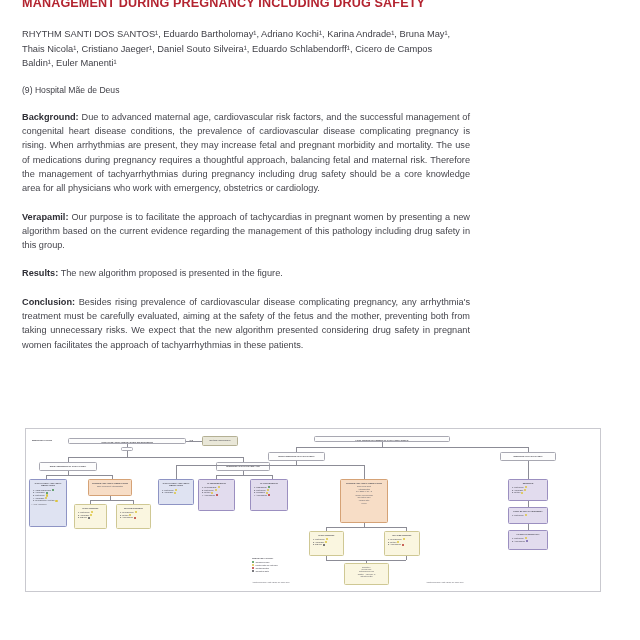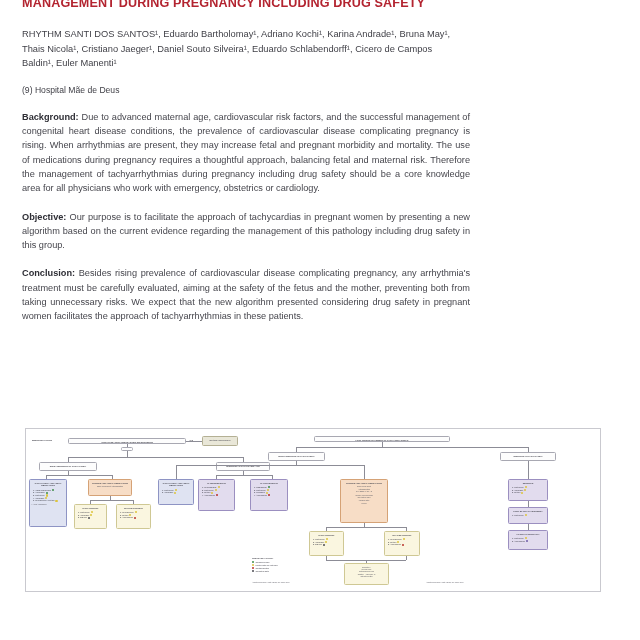--- a/index.html
+++ b/index.html
@@ -126,24 +126,27 @@
 
   <div class="authors">RHYTHM SANTI DOS SANTOS¹, Eduardo Bartholomay¹, Adriano Kochi¹, Karina Andrade¹, Bruna May¹, Thais Nicola¹, Cristiano Jaeger¹, Daniel Souto Silveira¹, Eduardo Schlabendorff¹, Cicero de Campos Baldin¹, Euler Manenti¹</div>
 
   <div class="affiliation">(9) Hospital Mãe de Deus</div>
 
   <p class="section">
     <span class="lead">Background:</span><span> Due to advanced maternal age, cardiovascular risk factors, and the successful management of congenital heart disease conditions, the prevalence of cardiovascular disease complicating pregnancy is rising. When arrhythmias are present, they may increase fetal and pregnant morbidity and mortality. The use of medications during pregnancy requires a thoughtful approach, balancing fetal and maternal risk. Therefore the management of tachyarrhythmias during pregnancy including drug safety should be a core knowledge area for all physicians who work with emergency, obstetrics or cardiology.</span>
   </p>
 
   <p class="section">
-    <span class="lead">Objective:</span><span> Our purpose is to facilitate the approach of tachycardias in pregnant women by presenting a new algorithm based on the current evidence regarding the management of this pathology including drug safety in this group.</span>
+    <span class="lead">Verapamil:</span><span> Our purpose is to facilitate the approach of tachycardias in pregnant women by presenting a new algorithm based on the current evidence regarding the management of this pathology including drug safety in this group.</span>
   </p>
 
 
+  <p class="section">
+    <span class="lead">Results:</span><span> The new algorithm proposed is presented in the figure.</span>
+  </p>
 
   <p class="section">
     <span class="lead">Conclusion:</span><span> Besides rising prevalence of cardiovascular disease complicating pregnancy, any arrhythmia's treatment must be carefully evaluated, aiming at the safety of the fetus and the mother, preventing both from taking unnecessary risks. We expect that the new algorithm presented considering drug safety in pregnant women facilitates the approach of tachyarrhythmias in these patients.</span>
   </p>
 
   <div class="figure-wrap">
     <div class="fig-inner">
 
       <div class="ftext b" style="left:6px; top:10px; width:30px; text-align:left;">EMERGENCY ROOM</div>
 

